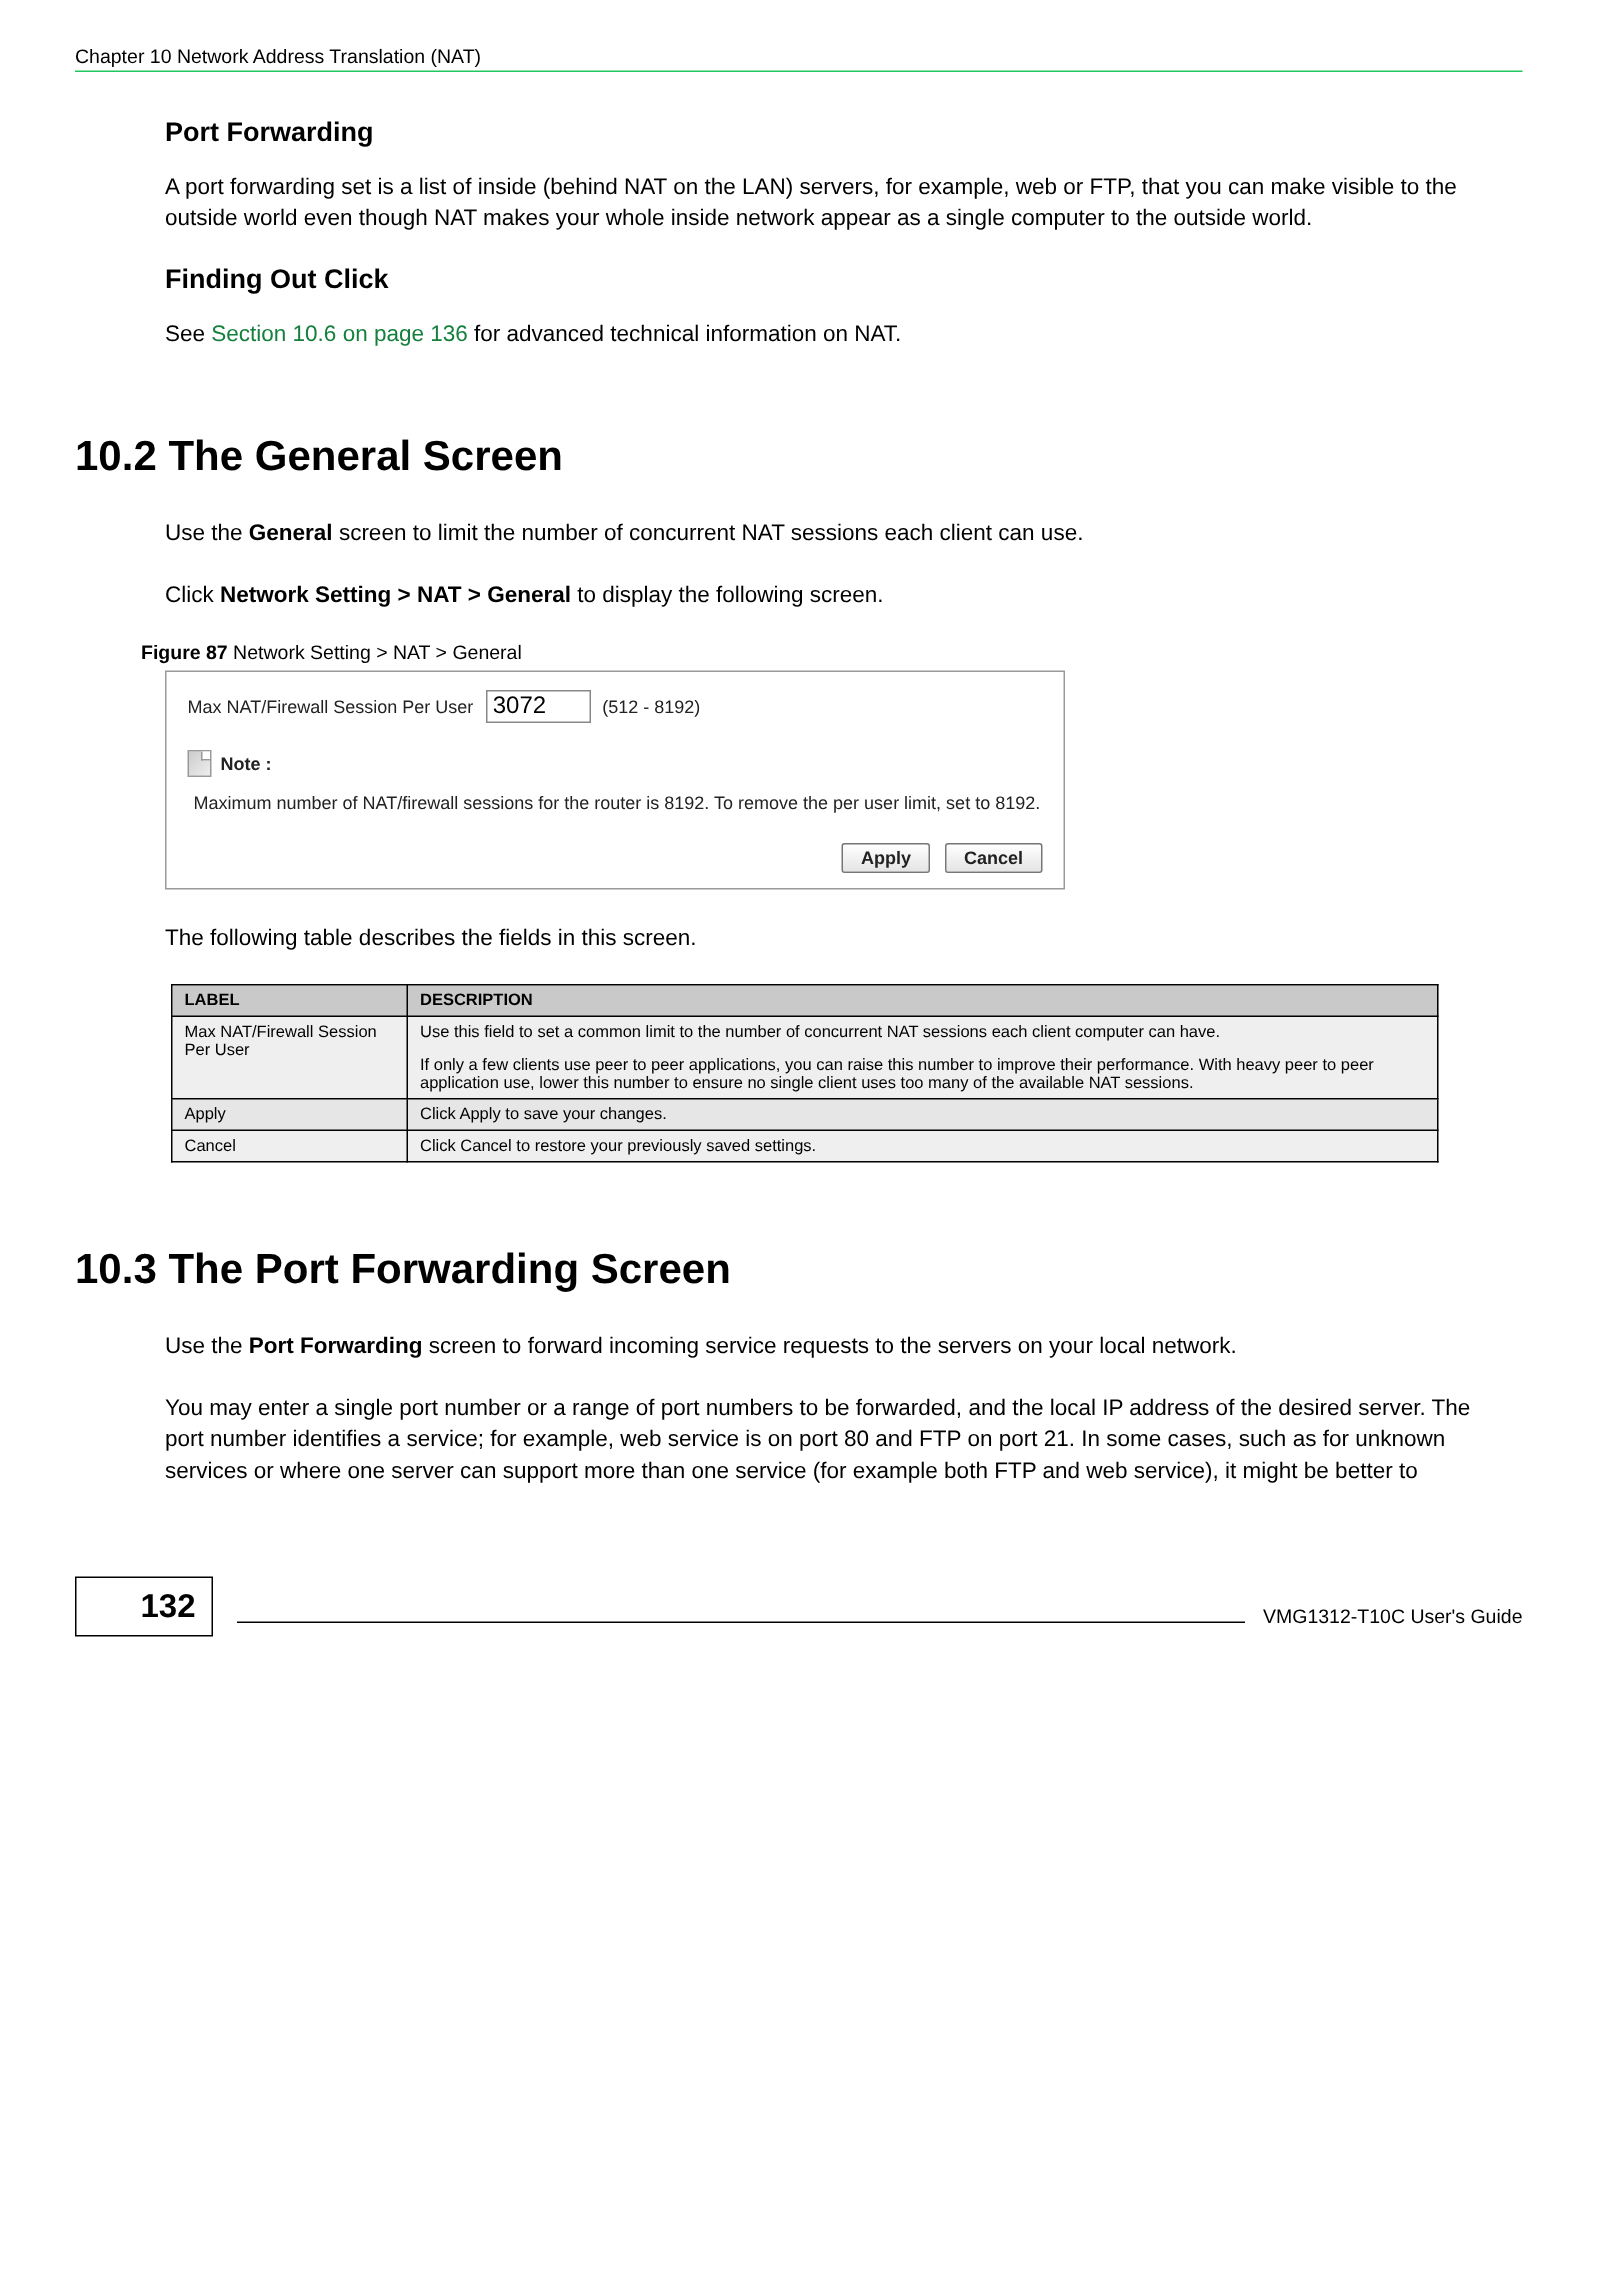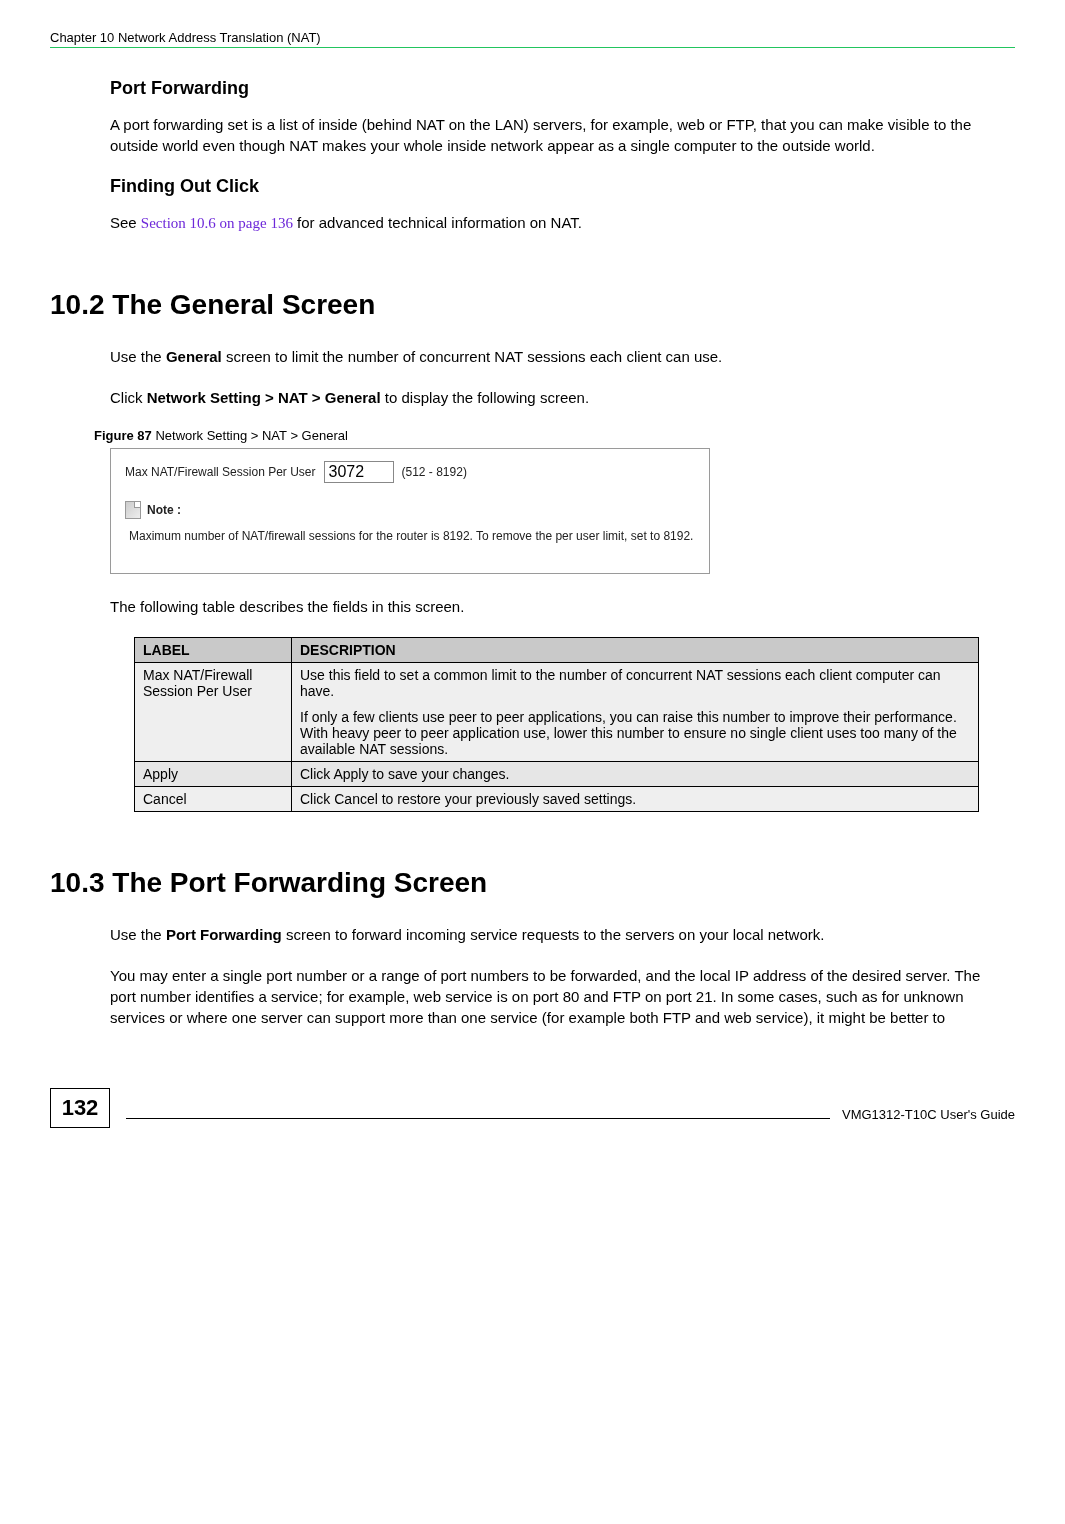--- a/index.html
+++ b/index.html
@@ -28,21 +28,21 @@
     margin-bottom: 15px;
   }
   .body-text {
     font-size: 15px;
     margin-left: 60px;
     margin-right: 5px;
     line-height: 1.4;
     margin-bottom: 20px;
   }
   .body-text .bold { font-weight: bold; }
-  .link { color: #6d28d9; font-family: Liberation Serif, serif; }
+  .link { color: #15803d; }
   .section-heading {
     font-family: Arial, sans-serif;
     font-weight: bold;
     font-size: 28px;
     margin-top: 55px;
     margin-bottom: 25px;
   }
   .figure-label, .table-label {
     font-size: 13px;
     margin-left: 44px;
@@ -91,23 +91,23 @@
     border:1px solid #777;
     background: linear-gradient(#fff,#e4e4e4);
     padding: 2px 12px;
     font-size:12px;
     font-weight:bold;
     border-radius:2px;
     margin-left:6px;
   }
   table.desc {
     border-collapse: collapse;
-    margin-left: 84px;
+    margin-left: 64px;
     width: 845px;
-    font-size: 14px;
+    font-size: 11px;
   }
   table.desc th, table.desc td {
     border: 1px solid #000;
     padding: 4px 8px;
     text-align: left;
     vertical-align: top;
   }
   table.desc th {
     background: #c9c9c9;
     font-weight: bold;
@@ -117,20 +117,21 @@
   table.desc tr.r1 td { background:#efefef;}
   table.desc tr.r2 td { background:#e6e6e6;}
   table.desc tr.r3 td { background:#efefef;}
   .page-num-box {
     border:1.5px solid #000;
     font-weight:bold;
     font-size:22px;
     width:58px; height:38px;
     display:flex; align-items:center; justify-content:center;
     margin-right:16px;
+    padding-left:32px;
   }
   .footer-right { font-size:13px; }
   .footer-wrap{
     display:flex; align-items:center; gap:0px; margin-top:60px;
   }
   .footer-line-wrap{ flex:1; border-top:1px solid #000; position:relative; top:10px;}
 </style>
 </head>
 <body>
 
@@ -163,20 +164,24 @@
     <div class="ss-row">
       <span>Max NAT/Firewall Session Per User</span>
       <input class="ss-input" value="3072" style="">
       <span>(512 - 8192)</span>
     </div>
     <div class="ss-note-row">
       <span class="note-icon"></span>
       <span style="font-weight:bold;">Note :</span>
     </div>
     <div class="ss-note-body">Maximum number of NAT/firewall sessions for the router is 8192. To remove the per user limit, set to 8192.</div>
+    <div class="ss-buttons">
+      <span class="ss-btn">Apply</span>
+      <span class="ss-btn">Cancel</span>
+    </div>
   </div>
 
   <div class="body-text">The following table describes the fields in this screen.</div>
 
 
   <table class="desc">
     <tbody>
         <tr>
       <th style="width:140px">LABEL</th>
       <th>DESCRIPTION</th>

